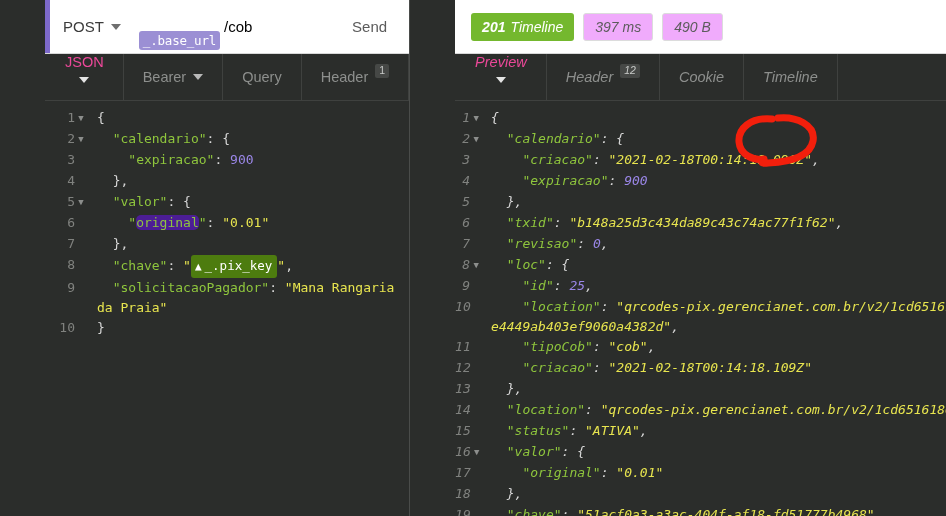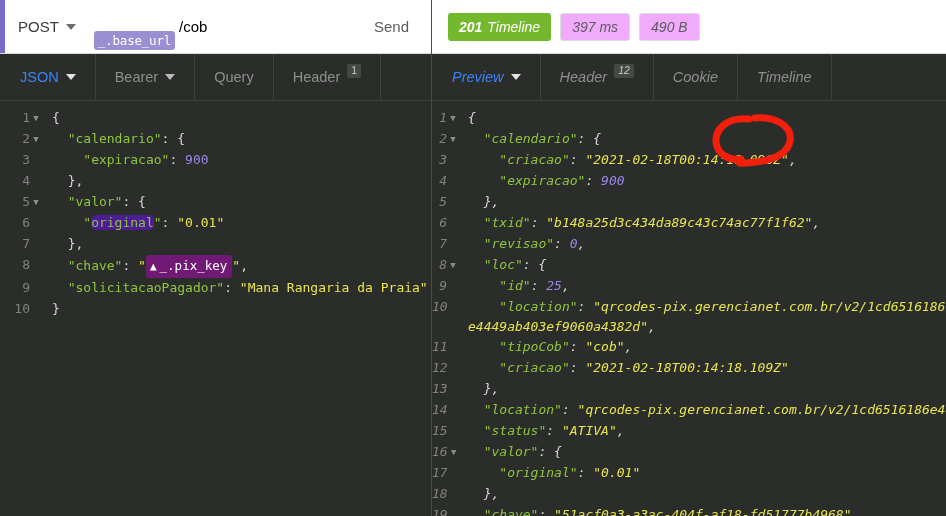--- a/index.html
+++ b/index.html
@@ -5,21 +5,21 @@
   html,body{margin:0;padding:0;}
   body{
     width:946px;height:516px;overflow:hidden;
     background:#2b2d2b;
     font-family:"Liberation Sans",sans-serif;
     -webkit-font-smoothing:antialiased;
   }
   .app{position:relative;width:946px;height:516px;display:flex;background:#2b2d2b;}
 
   
-  .pane{position:relative;height:516px;display:flex;flex-direction:column;background:#2b2d2b;}
+  .pane{position:relative;height:516px;display:flex;flex-direction:column;background:#2b2d2b;padding-left:45px;}
   .pane-left{width:432px;}
   .pane-right{width:514px;border-left:1px solid #4a4c4a;font-style:italic;}
 
   
   .topbar{
     height:54px;background:#ffffff;display:flex;align-items:center;
     box-sizing:border-box;position:relative;flex:0 0 54px;
     border-bottom:1px solid #d8d8d8;
   }
   .topbar.left{padding-left:18px;}
@@ -67,21 +67,21 @@
   
   .tabs{
     height:46px;flex:0 0 46px;display:flex;align-items:stretch;
     background:#2b2d2b;border-bottom:1px solid #3f413f;overflow:hidden;
   }
   .tab{
     display:flex;align-items:center;gap:7px;padding:0 19px;color:#8d8f8d;font-size:14.5px;
     cursor:pointer;user-select:none;border-right:1px solid #3f413f;white-space:nowrap;
     position:relative;
   }
-  .tab.active{color:#3b82f6;}
+  .tab.active{color:#ec4899;flex-direction:column;}
   .tab.active:after{
     content:"";position:absolute;left:0;right:0;bottom:-1px;height:1px;background:#2b2d2b;
   }
   .tab.first{padding-left:20px;}
   .badge{
     background:#464846;color:#c9cbc9;font-size:10.5px;border-radius:2px;
     padding:1px 4px;line-height:1.1;position:relative;top:-6px;
   }
 
   
@@ -107,21 +107,21 @@
   .src{padding-left:8px;white-space:pre-wrap;word-break:break-all;}
   .pane-right .src{padding-left:6px;}
 
   
   .k{color:#8fc63d;}          
   .s{color:#e8e54f;}          
   .n{color:#9b87e8;}          
   .p{color:#d8d8d8;}          
   .hl{background:#4c1d95;border-radius:5px;margin-top:8px;}
   .errchip{
-    background:#701a75;color:#ffffff;border-radius:3px;padding:1px 5px 1px 4px;
+    background:#4d7c0f;color:#ffffff;border-radius:3px;padding:1px 5px 1px 4px;
     font-size:12.5px;display:inline-block;
   }
   .errchip .warn{font-size:11px;margin-right:3px;}
 
   
   .annot{position:absolute;pointer-events:none;}
 </style>
 </head>
 <body>
 

